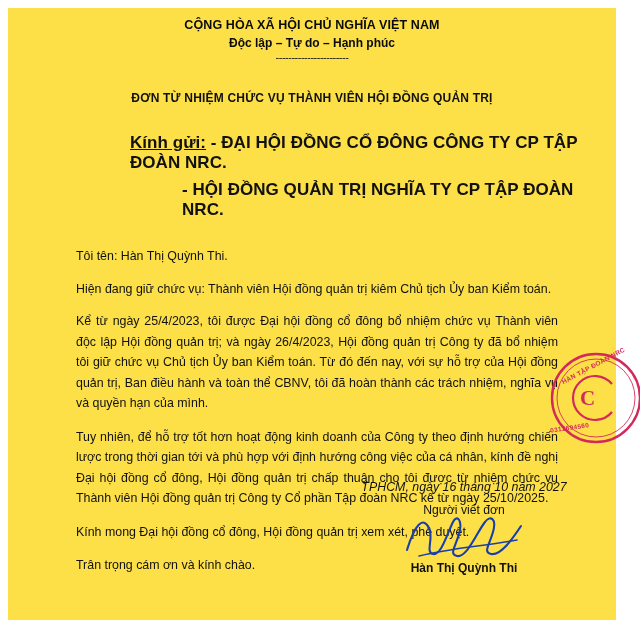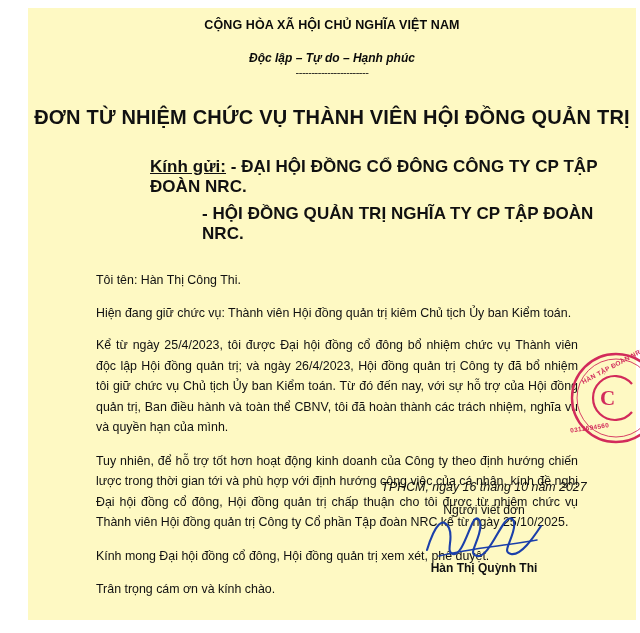--- a/index.html
+++ b/index.html
@@ -13,53 +13,52 @@
   .page {
     position: relative;
     width: 640px;
     height: 633px;
     background: #ffffff;
     overflow: hidden;
     box-sizing: border-box;
   }
   .scan {
     position: absolute;
-    left: 28px;
+    left: 8px;
     top: 8px;
     width: 608px;
     height: 612px;
-    background: #fef9c3;
+    background: #fde047;
     box-sizing: border-box;
   }
   .header {
     text-align: center;
     padding-top: 10px;
   }
   .nation-line {
     font-size: 12.5px;
     font-weight: bold;
     letter-spacing: 0.1px;
     color: #0b0b0b;
   }
   .motto {
     font-size: 12px;
     font-weight: bold;
-    font-style: italic;
-    margin-top: 19px;
+    margin-top: 4px;
     color: #0b0b0b;
   }
   .rule {
     font-size: 11px;
     letter-spacing: -0.5px;
     margin-top: 1px;
     color: #111;
   }
   .doc-title {
     text-align: center;
-    font-size: 20px;
+    font-size: 12px;
     font-weight: bold;
     color: #111;
     margin-top: 28px;
     letter-spacing: 0.2px;
   }
   .recipients {
     margin-top: 28px;
     padding-left: 122px;
     color: #111;
   }
@@ -177,21 +176,21 @@
       <div class="recipient-line">
         <span class="recipient-label">Kính gửi:</span>
         <span>- ĐẠI HỘI ĐỒNG CỔ ĐÔNG CÔNG TY CP TẬP ĐOÀN NRC.</span>
       </div>
       <div class="recipient-line recipient-indent">
         <span>- HỘI ĐỒNG QUẢN TRỊ NGHĨA TY CP TẬP ĐOÀN NRC.</span>
       </div>
     </div>
 
     <div class="body-text">
-      <div class="para tight">Tôi tên: Hàn Thị Công Thi.</div>
+      <div class="para tight">Tôi tên: Hàn Thị Quỳnh Thi.</div>
       <div class="para tight">Hiện đang giữ chức vụ: Thành viên Hội đồng quản trị kiêm Chủ tịch Ủy ban Kiểm toán.</div>
       <div class="para">Kể từ ngày 25/4/2023, tôi được Đại hội đồng cổ đông bổ nhiệm chức vụ Thành viên độc lập Hội đồng quản trị; và ngày 26/4/2023, Hội đồng quản trị Công ty đã bổ nhiệm tôi giữ chức vụ Chủ tịch Ủy ban Kiểm toán. Từ đó đến nay, với sự hỗ trợ của Hội đồng quản trị, Ban điều hành và toàn thể CBNV, tôi đã hoàn thành các trách nhiệm, nghĩa vụ và quyền hạn của mình.</div>
       <div class="para">Tuy nhiên, để hỗ trợ tốt hơn hoạt động kinh doanh của Công ty theo định hướng chiến lược trong thời gian tới và phù hợp với định hướng công việc của cá nhân, kính đề nghị Đại hội đồng cổ đông, Hội đồng quản trị chấp thuận cho tôi được từ nhiệm chức vụ Thành viên Hội đồng quản trị Công ty Cổ phần Tập đoàn NRC kể từ ngày 25/10/2025.</div>
       <div class="para">Kính mong Đại hội đồng cổ đông, Hội đồng quản trị xem xét, phê duyệt.</div>
       <div class="para">Trân trọng cám ơn và kính chào.</div>
     </div>
 
     <div class="stamp">
       <svg width="104" height="104" viewBox="0 0 104 104">
         <circle cx="52" cy="52" r="44" fill="none" stroke="#d22b5b" stroke-width="2.4"></circle>

